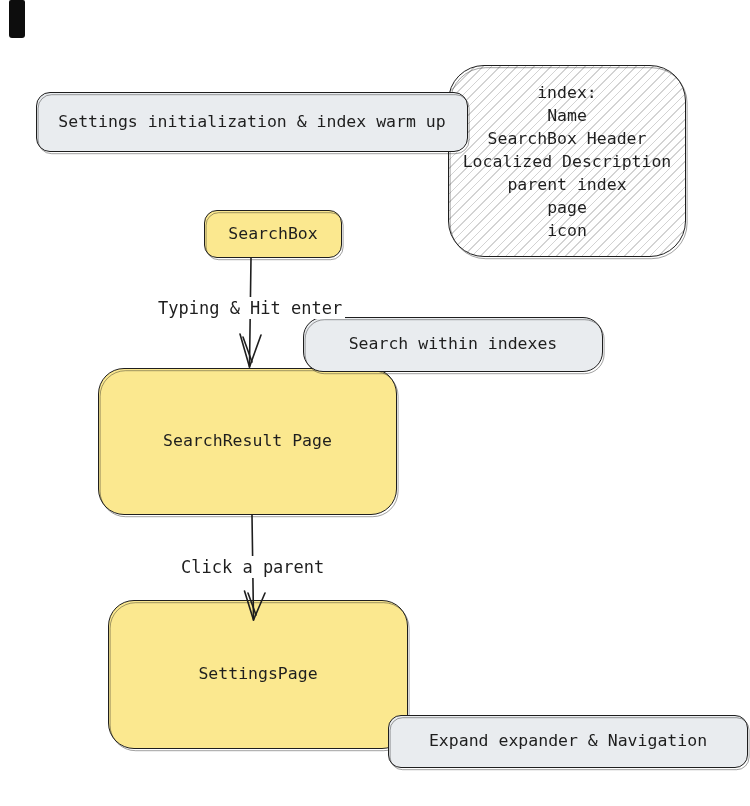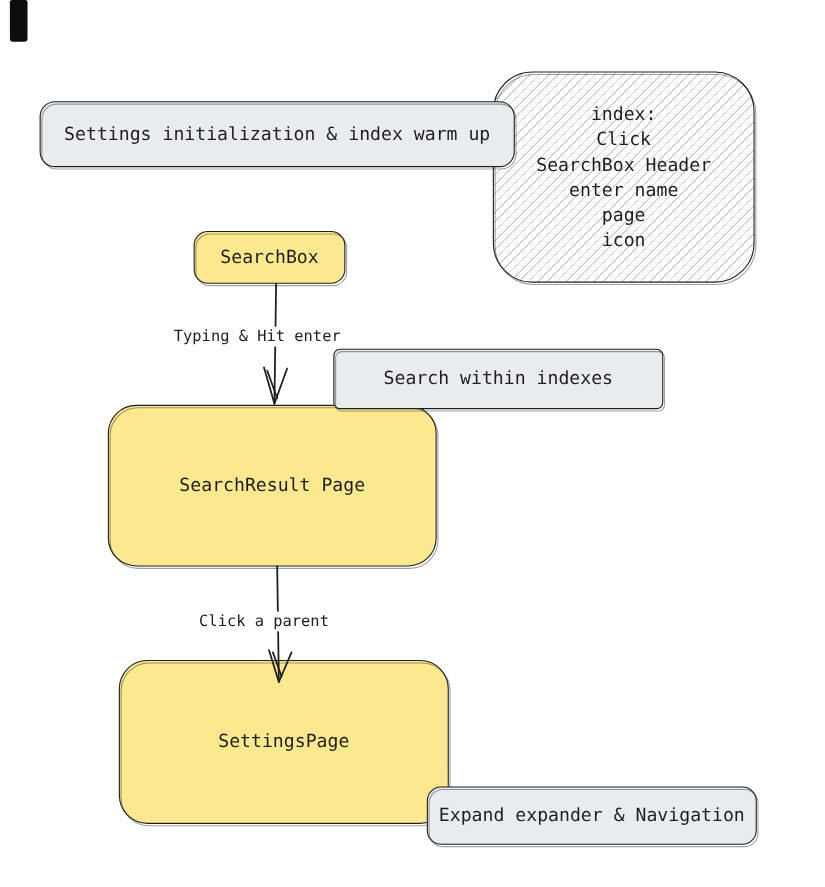--- a/index.html
+++ b/index.html
@@ -38,58 +38,59 @@
       repeating-linear-gradient(135deg, rgba(140,140,140,.38) 0 1.1px, rgba(0,0,0,0) 1.1px 6px),
       #ffffff;
     z-index:1;
   }
   .node-warmup{left:36px;top:92px;width:432px;height:60px;border-radius:14px;}
   .node-index{
     left:448px;top:65px;width:238px;height:192px;border-radius:36px;
     flex-direction:column;justify-content:center;
     line-height:23px;
   }
-  .node-searchbox{left:176px;top:210px;width:138px;height:48px;border-radius:13px;z-index:2;}
-  .node-searchwithin{left:303px;top:317px;width:300px;height:55px;border-radius:6px;}
+  .node-searchbox{left:204px;top:210px;width:138px;height:48px;border-radius:13px;z-index:2;}
+  .node-searchwithin{left:303px;top:317px;width:300px;height:55px;border-radius:20px;}
   .node-searchresult{left:98px;top:368px;width:299px;height:147px;border-radius:26px;z-index:1;}
   .node-settings{left:108px;top:600px;width:300px;height:149px;border-radius:26px;z-index:1;}
-  .node-expand{left:388px;top:715px;width:300px;height:53px;border-radius:13px;}
+  .node-expand{left:388px;top:715px;width:360px;height:53px;border-radius:13px;}
   .index-line{display:block;}
   .arrows{
     position:absolute;left:0;top:0;width:750px;height:806px;
     z-index:3;pointer-events:none;
   }
   .edge-label{
     position:absolute;
     z-index:4;
     background:#ffffff;
     padding:1px 3px;
-    font-size:14px;
+    font-size:17px;
     white-space:nowrap;
   }
   .label-typing{left:155px;top:297px;}
   .label-click{left:178px;top:556px;}
   .corner-mark{
     position:absolute;left:9px;top:0;width:16px;height:38px;
     background:#0d0d0d;border-radius:2px 2px 3px 3px;
     z-index:5;
   }
 </style>
 </head>
 <body>
 
 <div class="canvas">
 
   <div class="corner-mark"></div>
 
   <div class="node hatch node-index">
     <span class="index-line">index:</span>
-    <span class="index-line">Click</span>
+    <span class="index-line">Name</span>
     <span class="index-line">SearchBox Header</span>
-    <span class="index-line">enter name</span>
+    <span class="index-line">Localized Description</span>
+    <span class="index-line">parent index</span>
     <span class="index-line">page</span>
     <span class="index-line">icon</span>
   </div>
 
   <div class="node gray node-warmup">
     <span>Settings initialization &amp; index warm up</span>
   </div>
 
   <div class="node yellow node-searchbox">
     <span>SearchBox</span>

